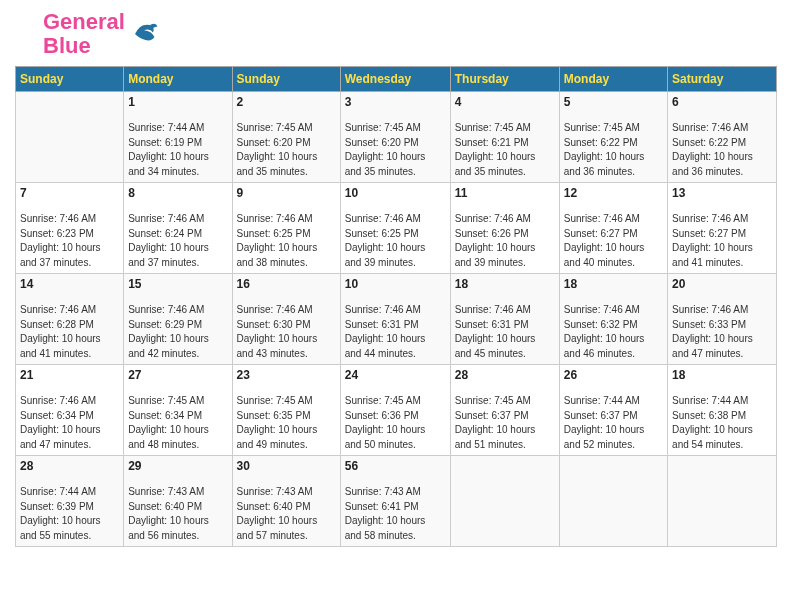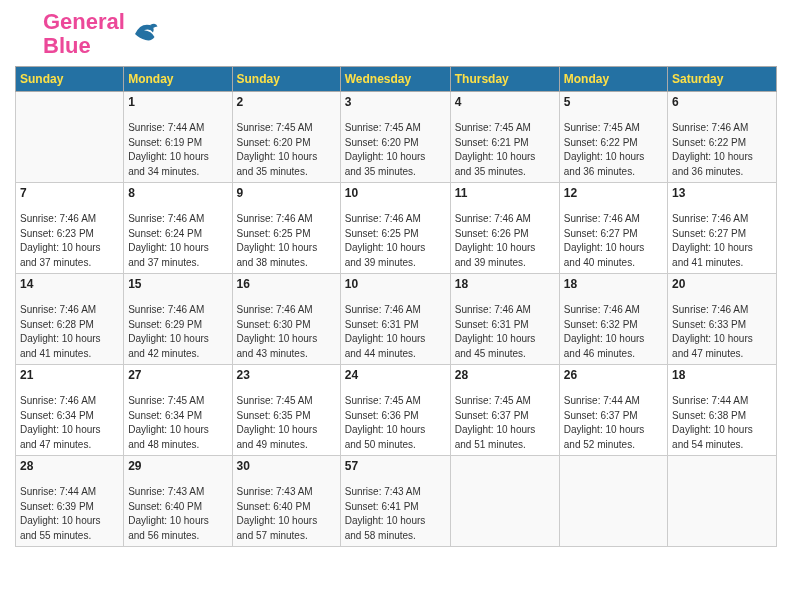--- a/index.html
+++ b/index.html
@@ -347,21 +347,21 @@
 and 56 minutes.</div>
           </td>
           <td>
             <span class="day-num">30</span>
             <div class="day-info" style="white-space: pre-line;">Sunrise: 7:43 AM
 Sunset: 6:40 PM
 Daylight: 10 hours
 and 57 minutes.</div>
           </td>
           <td>
-            <span class="day-num">57</span>
+            <span class="day-num">56</span>
             <div class="day-info" style="white-space: pre-line;">Sunrise: 7:43 AM
 Sunset: 6:41 PM
 Daylight: 10 hours
 and 58 minutes.</div>
           </td>
           <td></td>
           <td></td>
           <td></td>
         </tr>
       </tbody>

